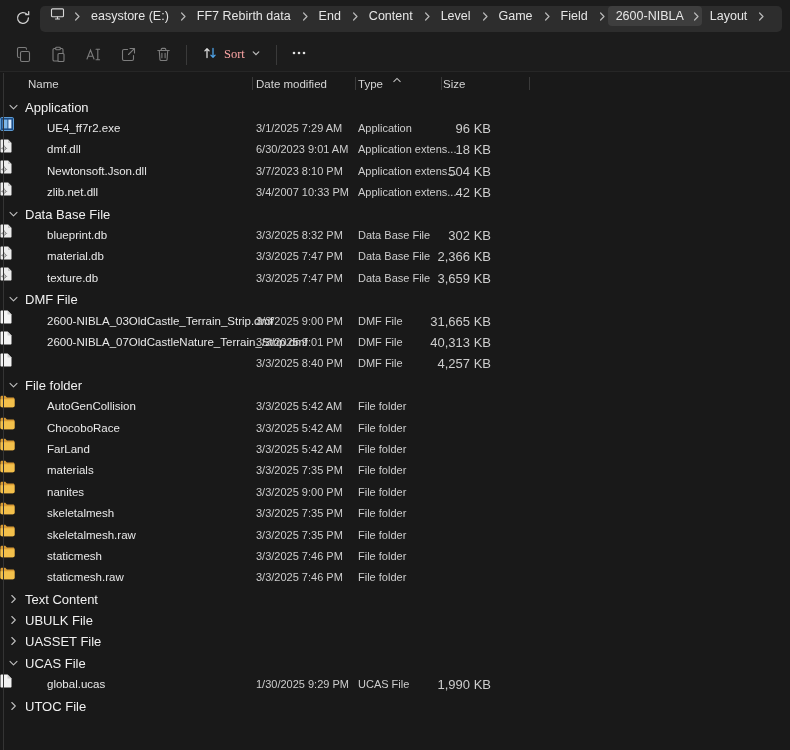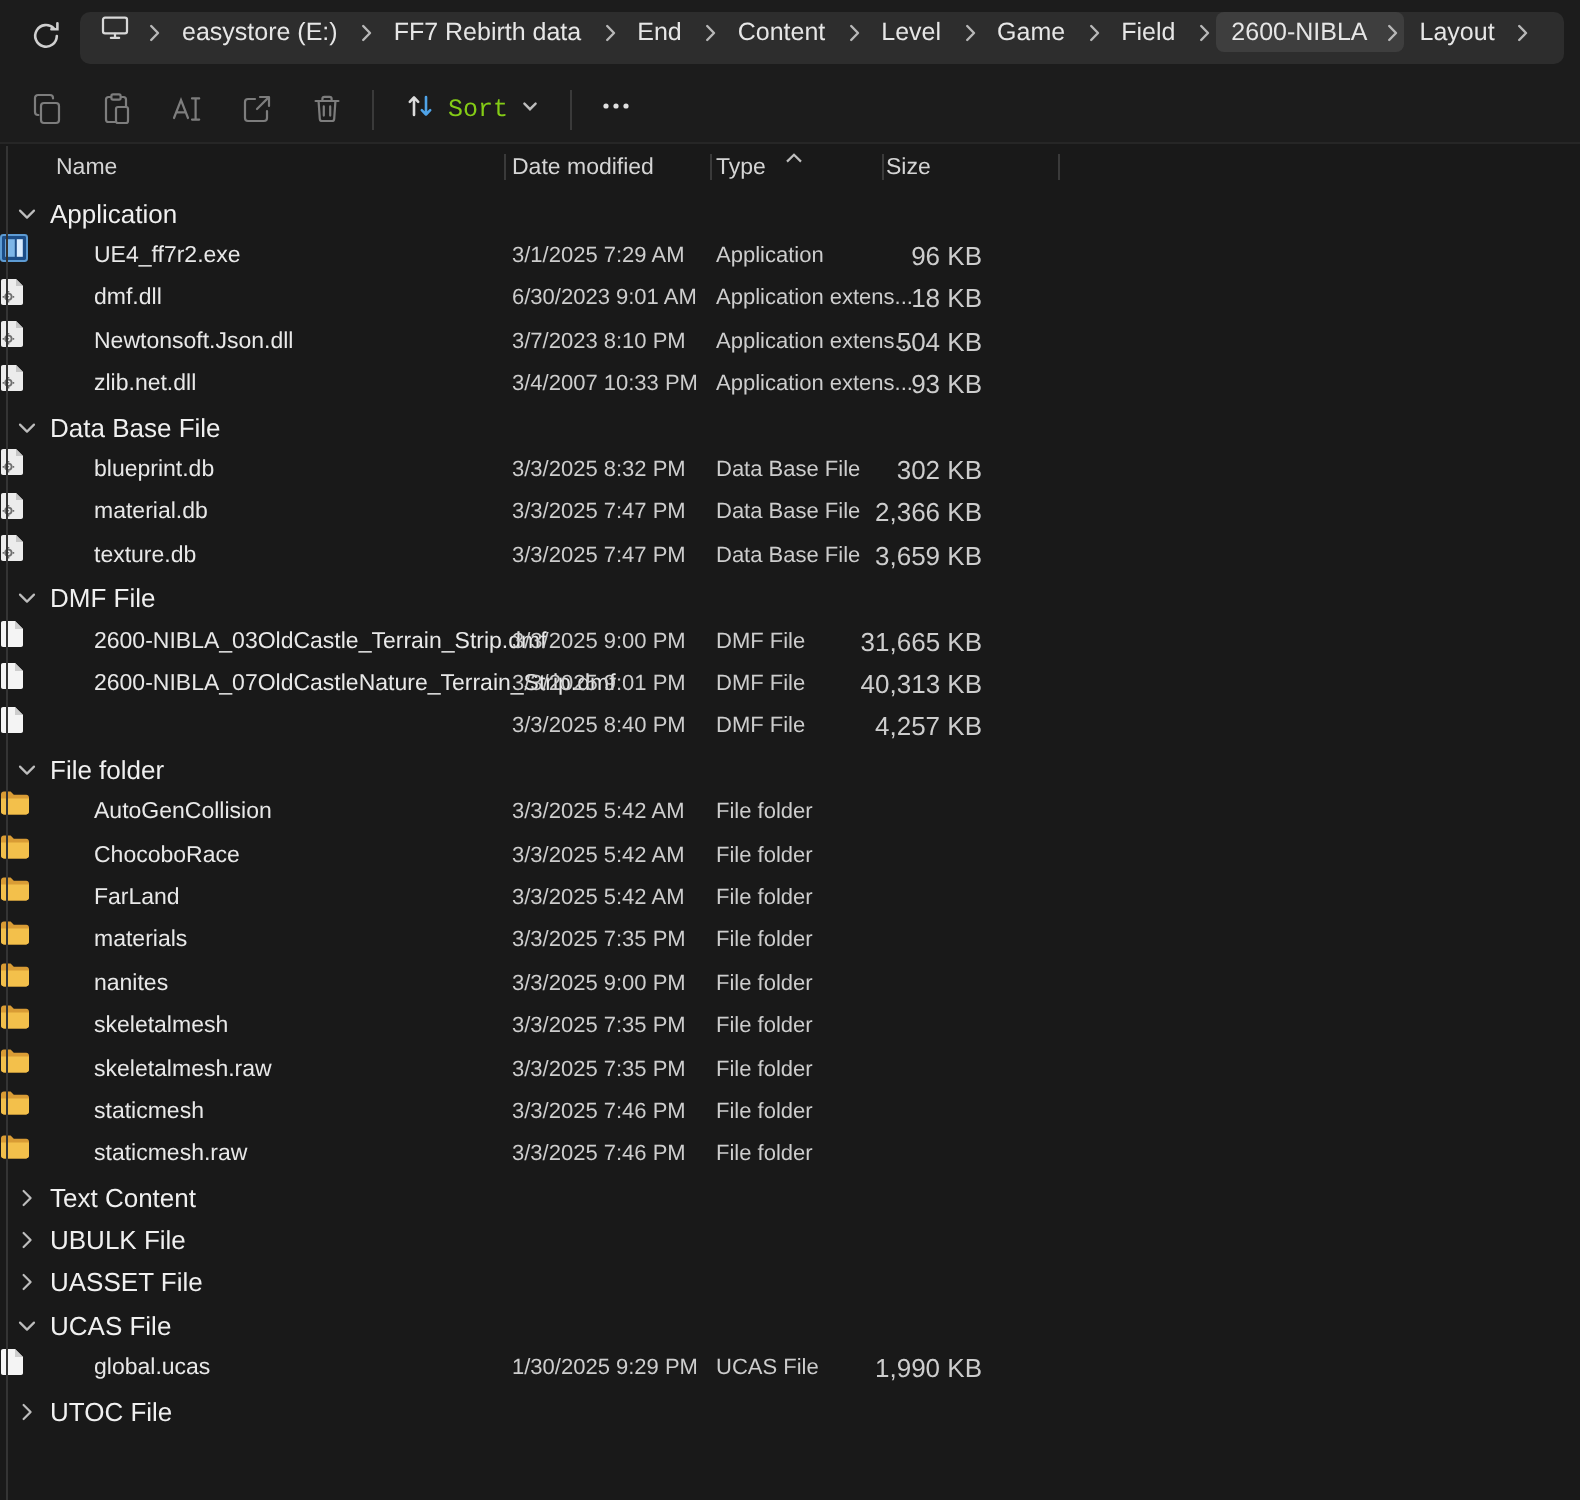--- a/index.html
+++ b/index.html
@@ -41,22 +41,22 @@
   
   .toolbar {
     height:33px; background:#1c1c1c;
     border-bottom:1px solid #262626;
     display:flex; align-items:center;
     padding-left:6px; font-size:12.5px;
   }
   .tb-icon-btn { width:35px; height:28px; }
   .tb-divider { width:1px; height:20px; background:#3a3a3a; margin:0 5px; }
   .tb-text-btn {
-    background:transparent; border:none; color:#84cc16;
-    font-family:Liberation Mono, monospace; font-size:12.5px;
+    background:transparent; border:none; color:#fca5a5;
+    font-family:Liberation Serif, serif; font-size:12.5px;
     display:flex; align-items:center; gap:6px;
     padding:0 10px; height:28px; border-radius:4px; cursor:pointer;
   }
   .tb-more { width:34px; height:28px; }
   
   .col-header {
     position:relative; height:24px; font-size:11.5px; color:#d4d4d4;
   }
   .col-label { position:absolute; top:50%; transform:translateY(-50%); }
   .col-sep { position:absolute; top:5px; width:1px; height:13px; background:#3a3a3a; }
@@ -337,21 +337,21 @@
           <g stroke="#6f6f6f" fill="none" stroke-width="0.9">
             <circle cx="4.2" cy="9.4" r="1.6"></circle>
             <path d="M4.2 7.3v-0.8M4.2 11.5v0.8M2.1 9.4h-0.8M6.3 9.4h0.8"></path>
           </g>
           <circle cx="4.2" cy="9.4" r="0.4" fill="#6f6f6f"></circle>
         </svg>
       </span>
       <span class="cell-name">zlib.net.dll</span>
       <span class="cell-date">3/4/2007 10:33 PM</span>
       <span class="cell-type">Application extens...</span>
-      <span class="cell-size">93 KB</span>
+      <span class="cell-size">42 KB</span>
     </div>
     <div class="lrow">
       <span class="group-chev">
         <svg width="11" height="11" viewBox="0 0 11 11" fill="none" stroke="#bdbdbd" stroke-width="1.1" stroke-linecap="round" stroke-linejoin="round">
           <path d="M2 3.8 5.5 7.3 9 3.8"></path>
         </svg>
       </span>
       <span class="group-label">Data Base File</span>
     </div>
     <div class="lrow">

